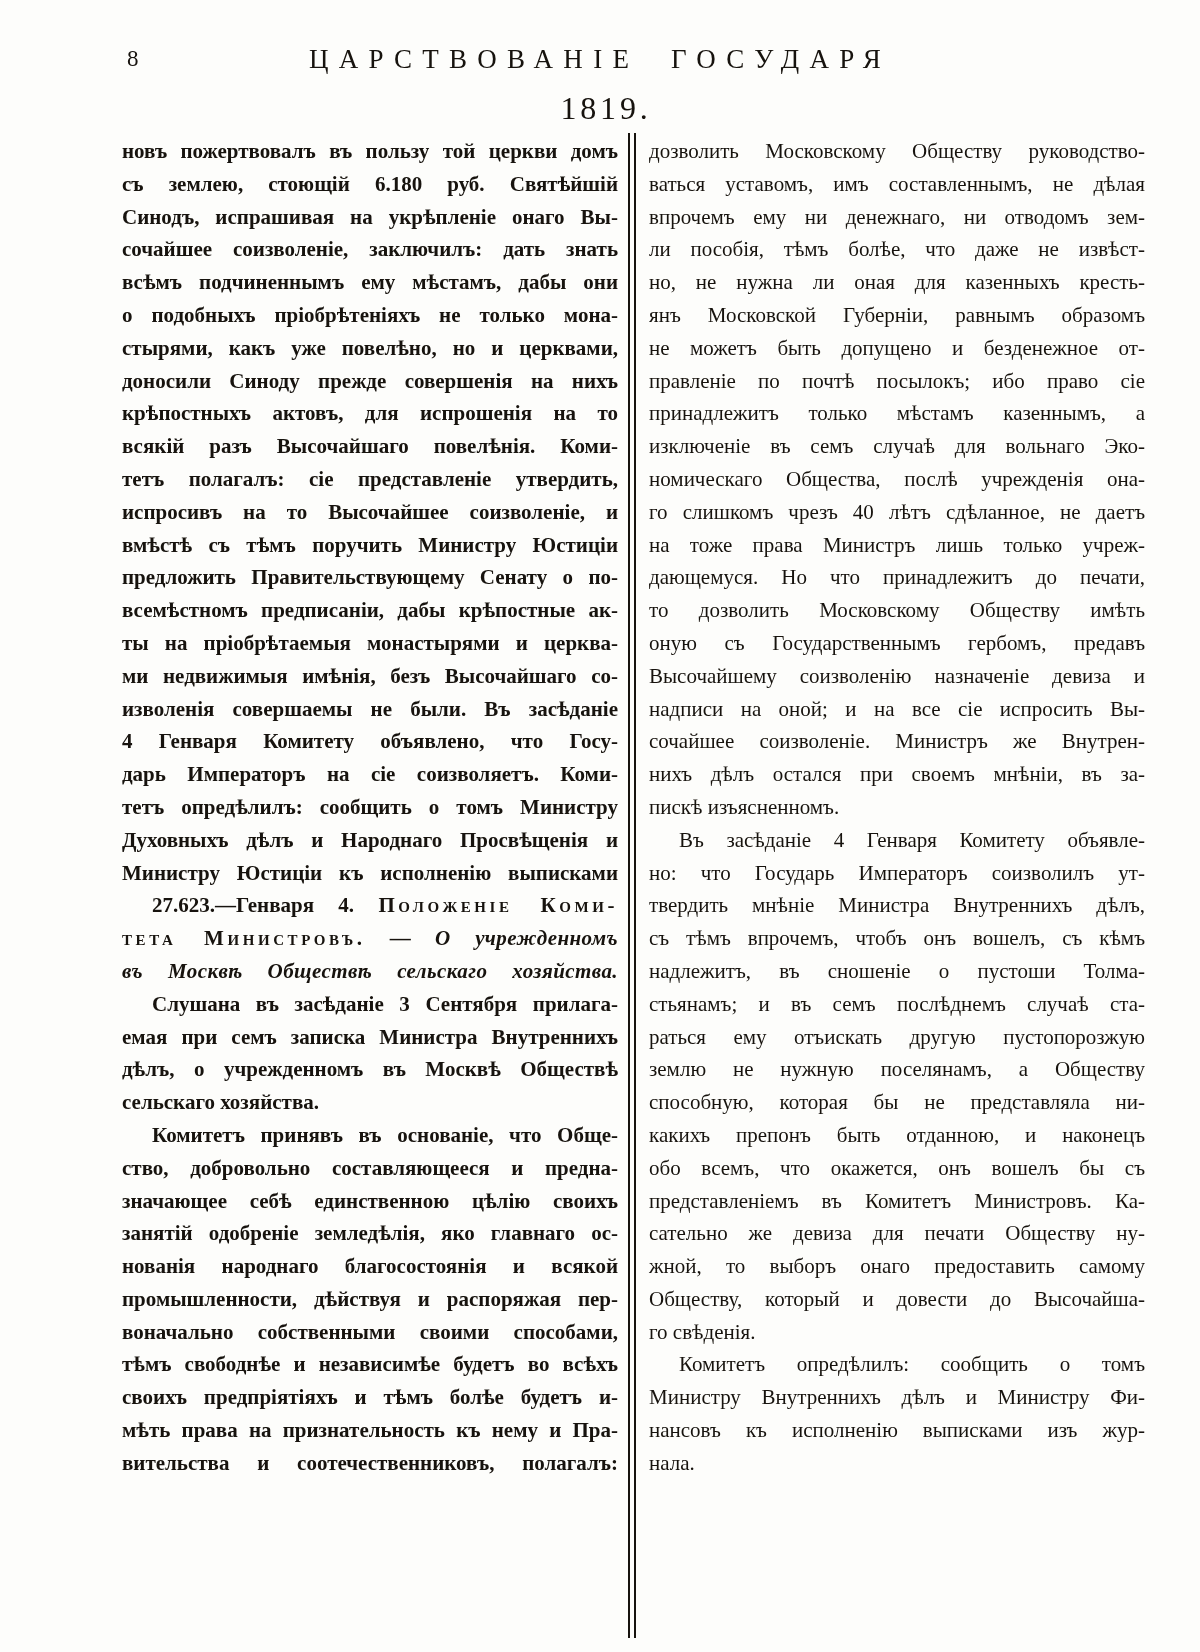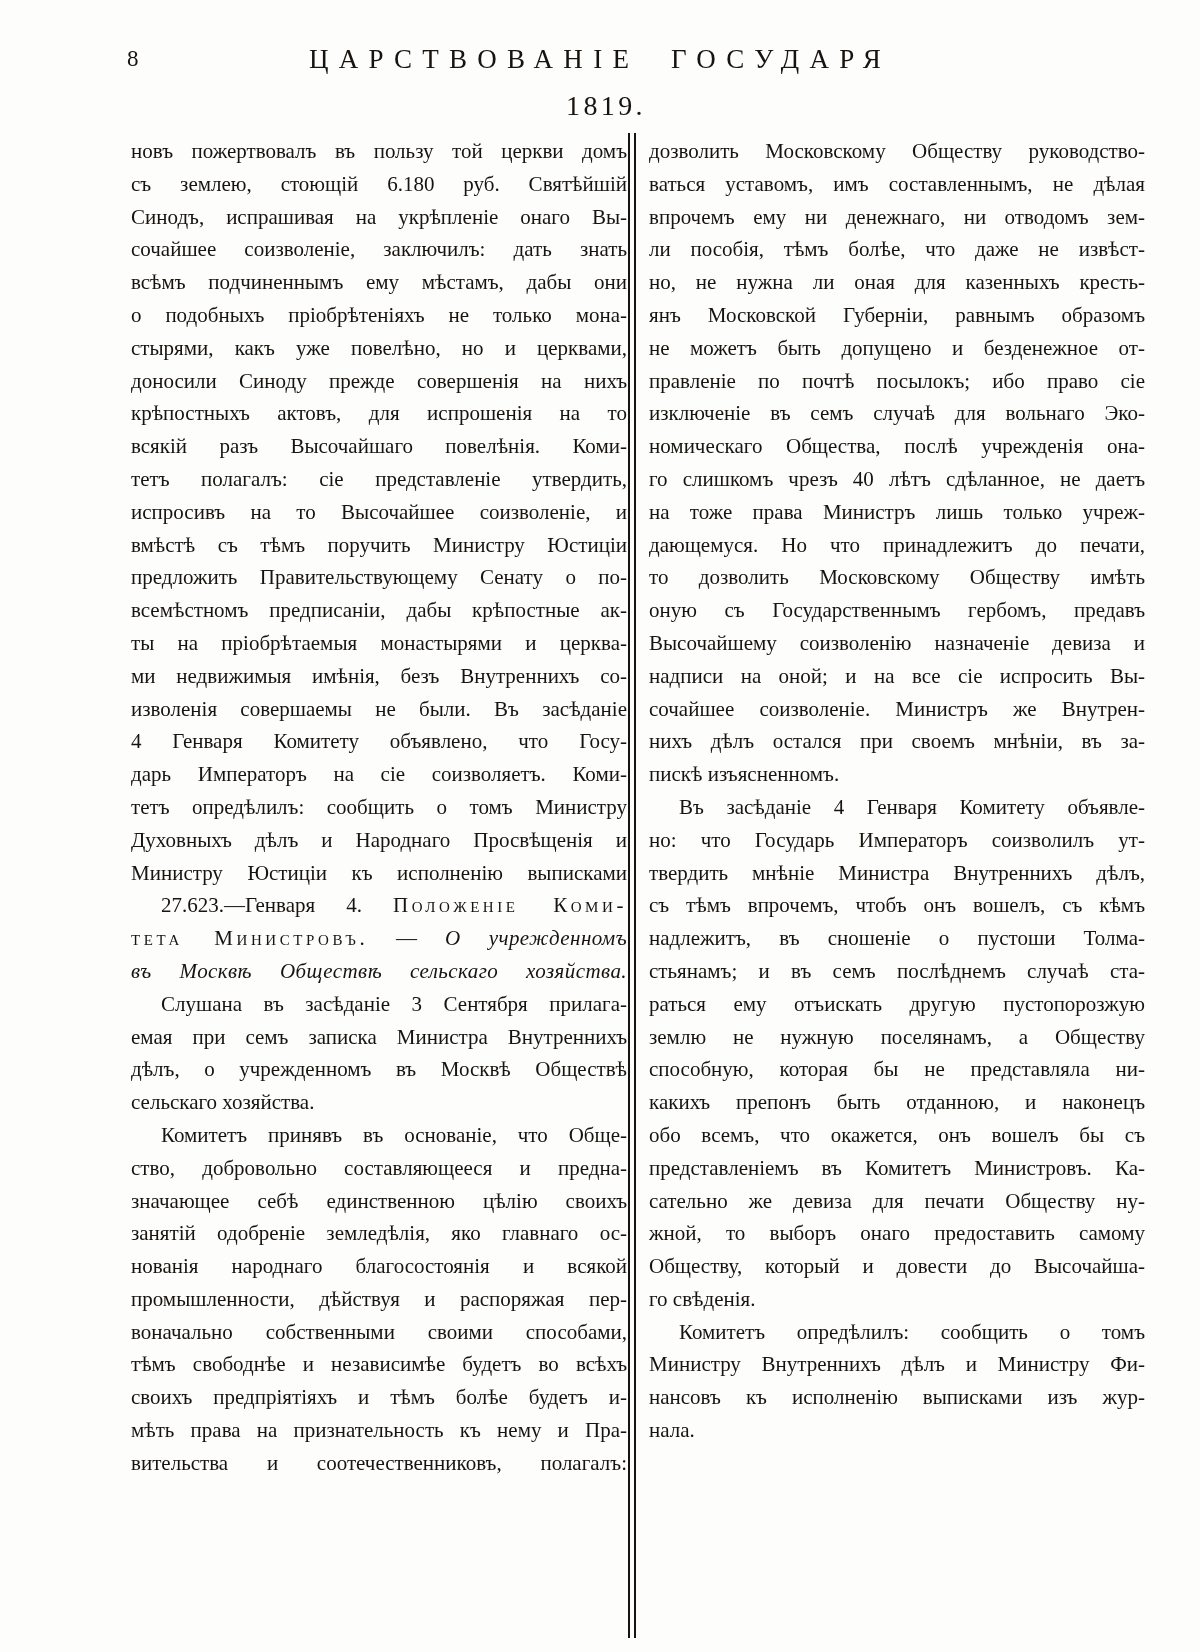--- a/index.html
+++ b/index.html
@@ -33,30 +33,30 @@
     letter-spacing: 0.38em;
     word-spacing: 0.55em;
     white-space: nowrap;
   }
   .year {
     position: absolute;
     left: 12px;
     right: 0;
     top: 90px;
     text-align: center;
-    font-size: 28px;
+    font-size: 32px;
     letter-spacing: 0.12em;
   }
   .column {
     position: absolute;
     top: 135px;
     font-size: 21px;
     line-height: 32.8px;
   }
-  .column-left  { left: 131px; width: 496px; }
+  .column-left  { left: 122px; width: 496px; font-weight: bold; }
   .column-right { left: 649px; width: 496px; }
   .column-divider {
     position: absolute;
     left: 628px;
     top: 133px;
     width: 8px;
     height: 1505px;
     border-left: 2px solid #17130e;
     border-right: 2px solid #17130e;
     box-sizing: border-box;
@@ -96,21 +96,21 @@
       <div class="line"><span class="seg-normal">стырями, какъ уже повелѣно, но и церквами,</span></div>
       <div class="line"><span class="seg-normal">доносили Синоду прежде совершенія на нихъ</span></div>
       <div class="line"><span class="seg-normal">крѣпостныхъ актовъ, для испрошенія на то</span></div>
       <div class="line"><span class="seg-normal">всякій разъ Высочайшаго повелѣнія. Коми-</span></div>
       <div class="line"><span class="seg-normal">тетъ полагалъ: сіе представленіе утвердить,</span></div>
       <div class="line"><span class="seg-normal">испросивъ на то Высочайшее соизволеніе, и</span></div>
       <div class="line"><span class="seg-normal">вмѣстѣ съ тѣмъ поручить Министру Юстиціи</span></div>
       <div class="line"><span class="seg-normal">предложить Правительствующему Сенату о по-</span></div>
       <div class="line"><span class="seg-normal">всемѣстномъ предписаніи, дабы крѣпостные ак-</span></div>
       <div class="line"><span class="seg-normal">ты на пріобрѣтаемыя монастырями и церква-</span></div>
-      <div class="line"><span class="seg-normal">ми недвижимыя имѣнія, безъ Внутреннихъ со-</span></div>
+      <div class="line"><span class="seg-normal">ми недвижимыя имѣнія, безъ Высочайшаго со-</span></div>
       <div class="line"><span class="seg-normal">изволенія совершаемы не были. Въ засѣданіе</span></div>
       <div class="line"><span class="seg-normal">4 Генваря Комитету объявлено, что Госу-</span></div>
       <div class="line"><span class="seg-normal">дарь Императоръ на сіе соизволяетъ. Коми-</span></div>
       <div class="line"><span class="seg-normal">тетъ опредѣлилъ: сообщить о томъ Министру</span></div>
       <div class="line"><span class="seg-normal">Духовныхъ дѣлъ и Народнаго Просвѣщенія и</span></div>
       <div class="line"><span class="seg-normal">Министру Юстиціи къ исполненію выписками</span></div>
       <div class="line indent"><span class="seg-normal">27.623.—Генваря 4. </span><span class="seg-smallcaps">Положеніе Коми-</span></div>
       <div class="line"><span class="seg-smallcaps">тета Министровъ.</span><span class="seg-normal"> — </span><span class="seg-italic">О учрежденномъ</span></div>
       <div class="line"><span class="seg-italic">въ Москвѣ Обществѣ сельскаго хозяйства.</span></div>
       <div class="line indent"><span class="seg-normal">Слушана въ засѣданіе 3 Сентября прилага-</span></div>
@@ -134,20 +134,21 @@
 
   <div class="column column-right">
       <div class="line"><span class="seg-normal">дозволить Московскому Обществу руководство-</span></div>
       <div class="line"><span class="seg-normal">ваться уставомъ, имъ составленнымъ, не дѣлая</span></div>
       <div class="line"><span class="seg-normal">впрочемъ ему ни денежнаго, ни отводомъ зем-</span></div>
       <div class="line"><span class="seg-normal">ли пособія, тѣмъ болѣе, что даже не извѣст-</span></div>
       <div class="line"><span class="seg-normal">но, не нужна ли оная для казенныхъ кресть-</span></div>
       <div class="line"><span class="seg-normal">янъ Московской Губерніи, равнымъ образомъ</span></div>
       <div class="line"><span class="seg-normal">не можетъ быть допущено и безденежное от-</span></div>
       <div class="line"><span class="seg-normal">правленіе по почтѣ посылокъ; ибо право сіе</span></div>
+      <div class="line"><span class="seg-normal">принадлежитъ только мѣстамъ казеннымъ, а</span></div>
       <div class="line"><span class="seg-normal">изключеніе въ семъ случаѣ для вольнаго Эко-</span></div>
       <div class="line"><span class="seg-normal">номическаго Общества, послѣ учрежденія она-</span></div>
       <div class="line"><span class="seg-normal">го слишкомъ чрезъ 40 лѣтъ сдѣланное, не даетъ</span></div>
       <div class="line"><span class="seg-normal">на тоже права Министръ лишь только учреж-</span></div>
       <div class="line"><span class="seg-normal">дающемуся. Но что принадлежитъ до печати,</span></div>
       <div class="line"><span class="seg-normal">то дозволить Московскому Обществу имѣть</span></div>
       <div class="line"><span class="seg-normal">оную съ Государственнымъ гербомъ, предавъ</span></div>
       <div class="line"><span class="seg-normal">Высочайшему соизволенію назначеніе девиза и</span></div>
       <div class="line"><span class="seg-normal">надписи на оной; и на все сіе испросить Вы-</span></div>
       <div class="line"><span class="seg-normal">сочайшее соизволеніе. Министръ же Внутрен-</span></div>

